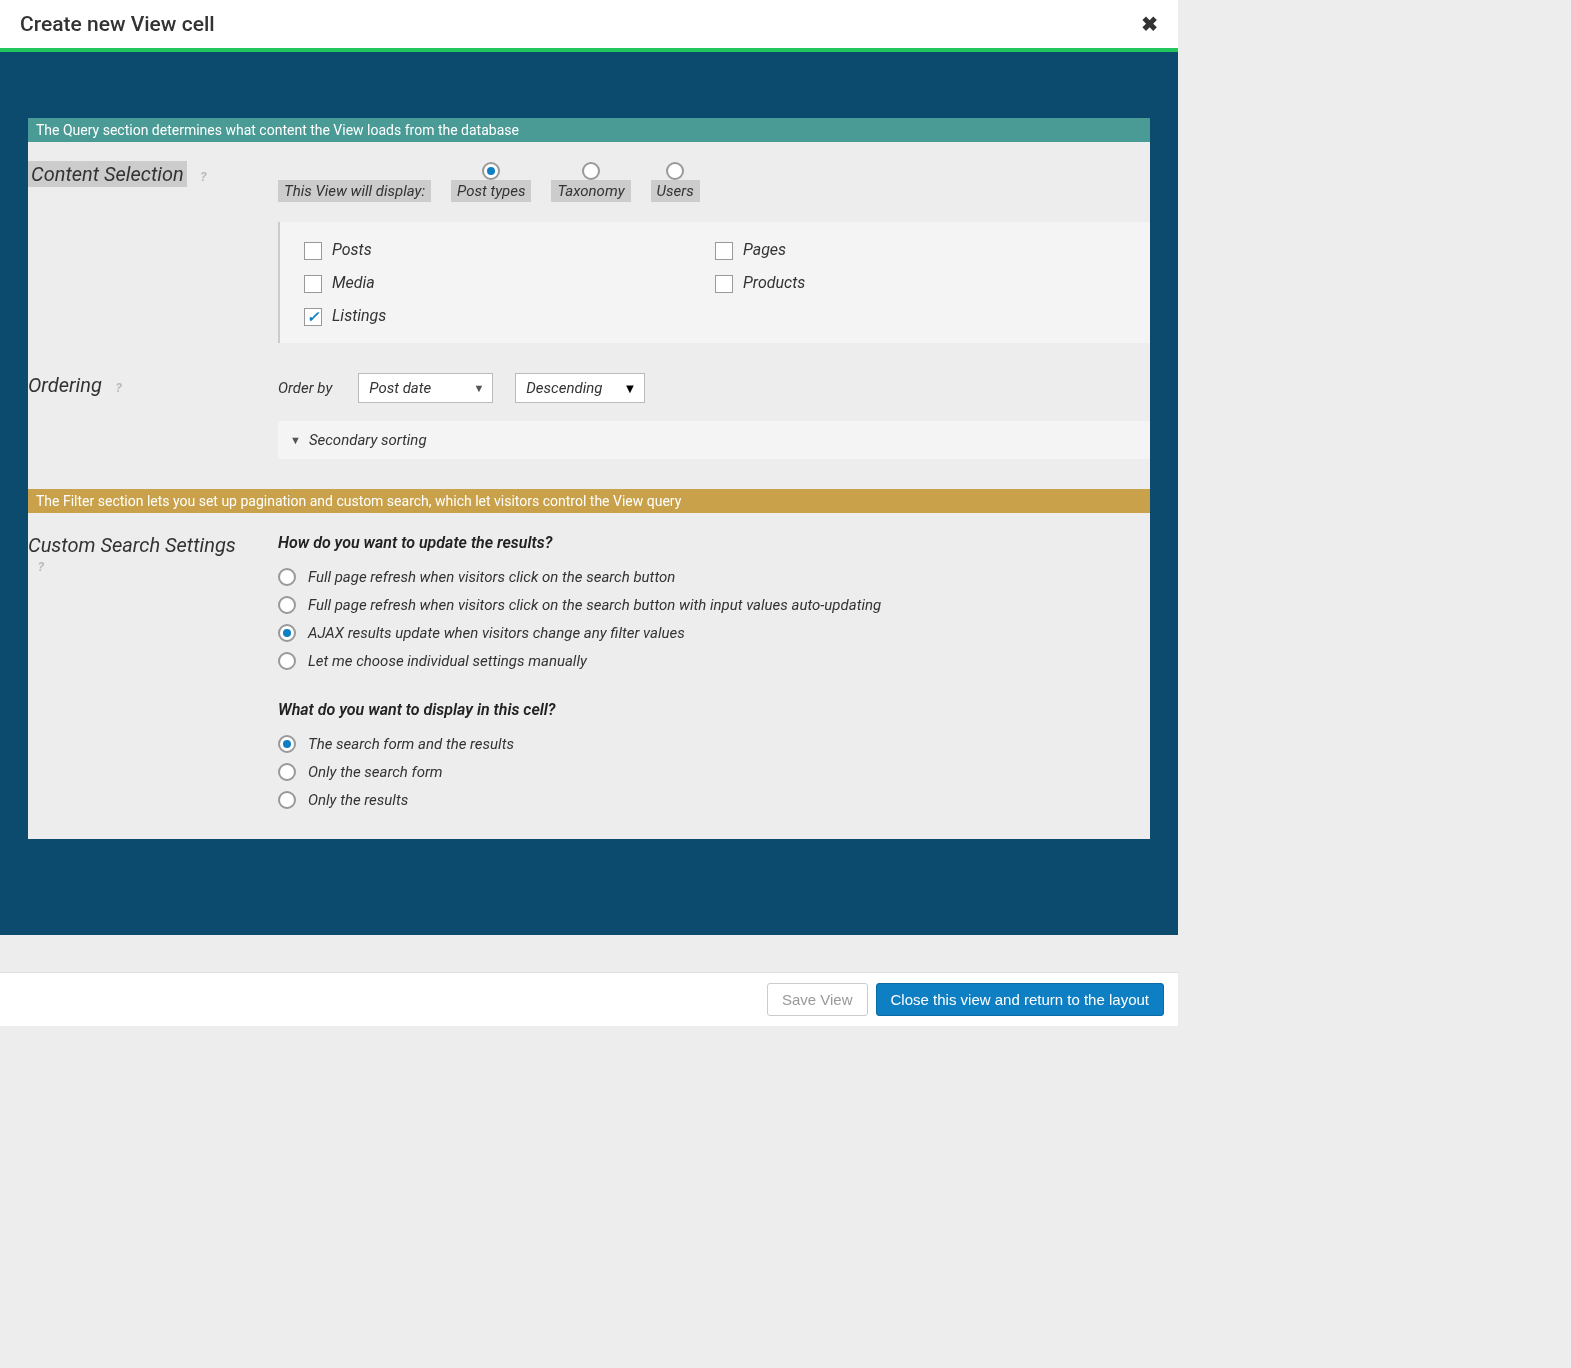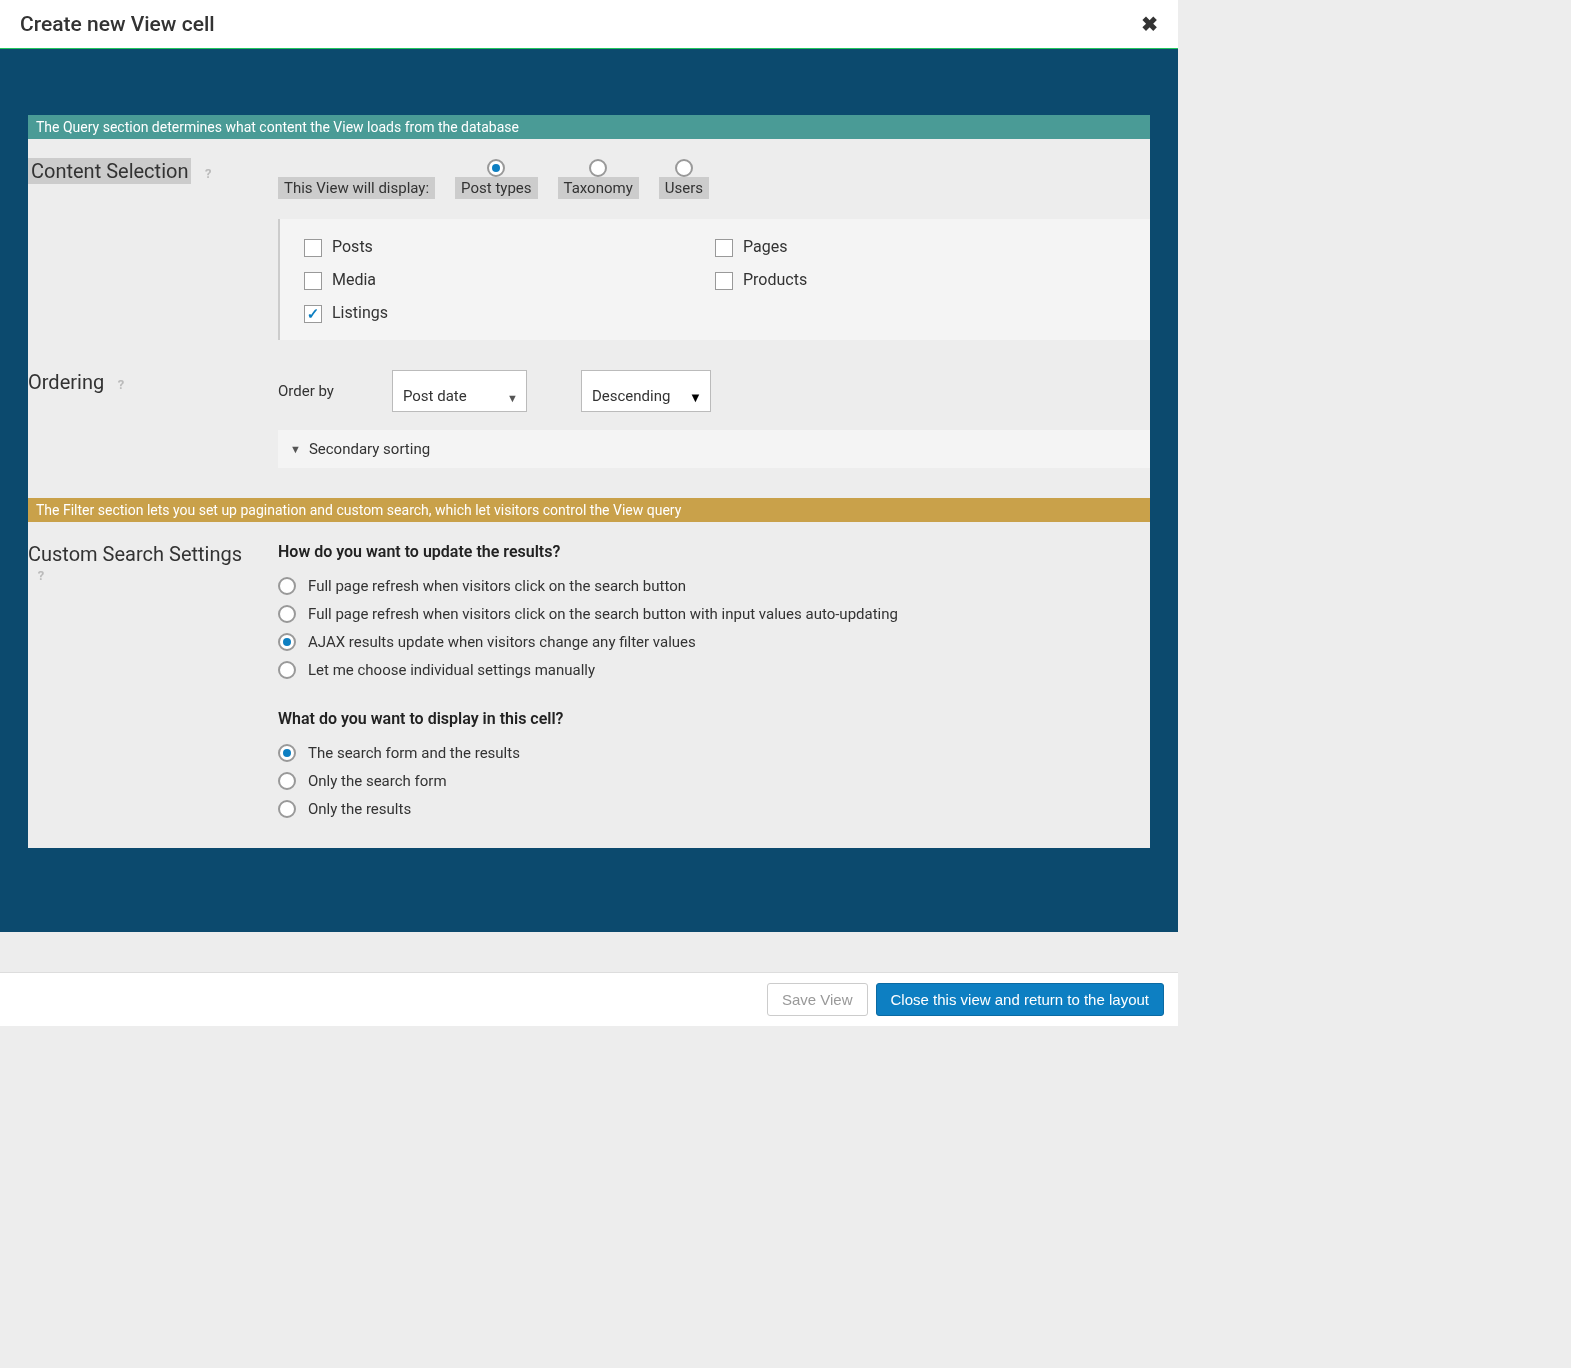--- a/index.html
+++ b/index.html
@@ -9,21 +9,21 @@
       color: #333;
       font-size: 15px;
       width: 1178px;
       height: 1026px;
       position: relative;
       overflow: hidden;
     }
     
     .header {
       background: #fff;
-      border-bottom: 1px solid #22c55e;
+      border-bottom: 4px solid #22c55e;
       padding: 12px 20px;
       display: flex;
       justify-content: space-between;
       align-items: center;
     }
     .header-title {
       font-size: 21px;
       font-weight: 500;
       color: #333;
     }
@@ -49,20 +49,21 @@
       padding: 4px 8px;
       font-size: 14px;
       margin-bottom: 20px;
     }
     .banner-teal { background: #4a9b96; }
     .banner-gold { background: #c9a14a; }
     
     .section {
       display: flex;
       margin-bottom: 30px;
+      font-style: italic;
     }
     .section-label {
       width: 250px;
       padding-right: 20px;
     }
     .section-label h2 {
       font-size: 20px;
       font-weight: 400;
       background: #ccc;
       display: inline;
@@ -173,24 +174,23 @@
       margin-right: 4px;
     }
     .select {
       border: 1px solid #bbb;
       background: #fff;
       padding: 6px 32px 6px 10px;
       font-size: 15px;
       position: relative;
       cursor: pointer;
       display: inline-flex;
-      align-items: flex-end;
+      align-items: center;
       min-width: 130px;
-      height: 42px;
-      margin-left: 32px;
+      height: 30px;
     }
     .select.wide { min-width: 130px; width: 135px; }
     .select .caret {
       position: absolute;
       right: 8px;
       color: #555;
       font-size: 11px;
     }
     .select .caret.black { color: #000; font-size: 13px; }
     .secondary-sort {

